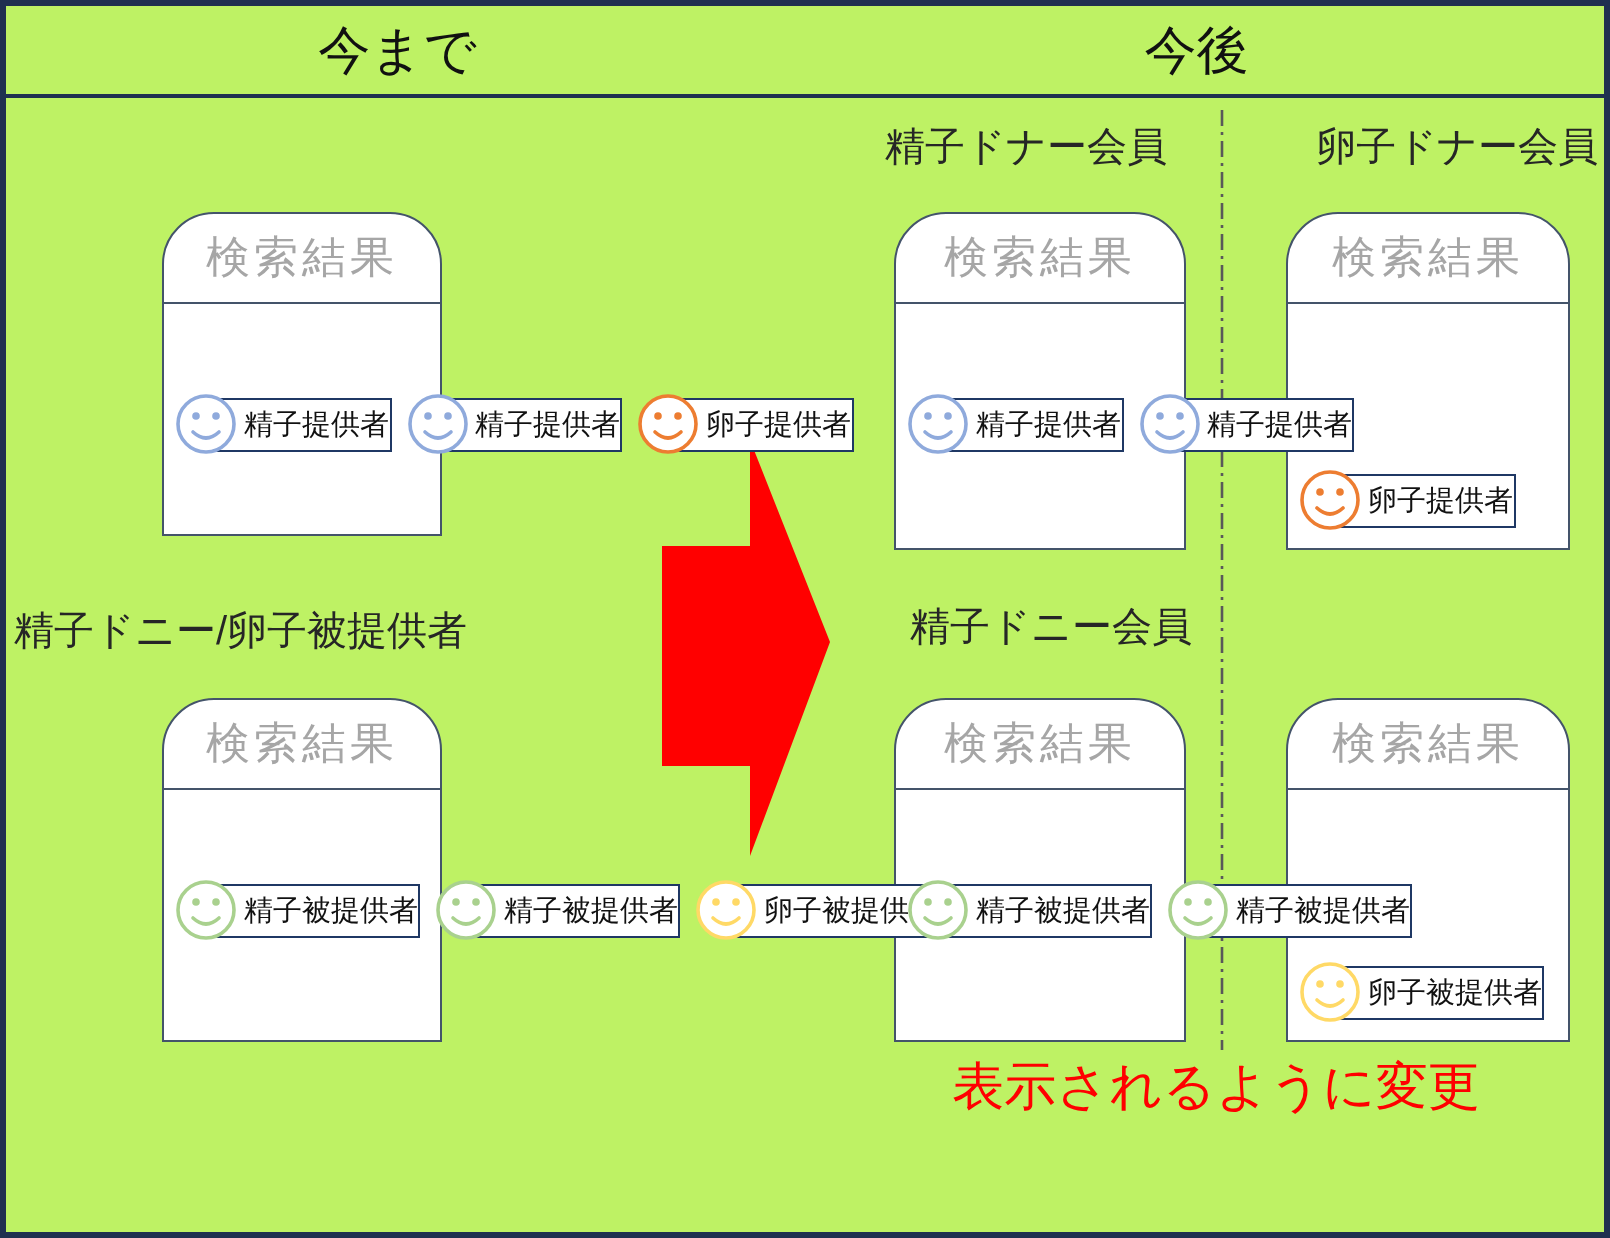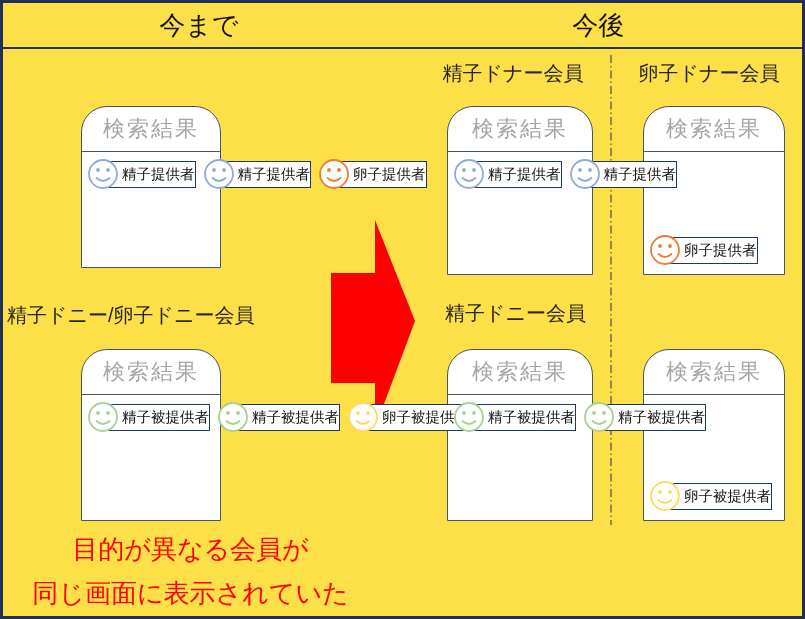--- a/index.html
+++ b/index.html
@@ -1,36 +1,36 @@
 <!DOCTYPE html>
 <html><head>
 <meta charset="utf-8">
 <style>
   html,body { margin:0; padding:0; background:#fff; }
   .frame {
     position:relative; width:805px; height:619px; box-sizing:border-box;
-    background:#fde047; border:3px solid #1f3050; overflow:hidden;
+    background:#bef264; border:3px solid #1f3050; overflow:hidden;
     font-family:"Liberation Sans","DejaVu Sans",sans-serif; color:#1a1a1a;
   }
   .header-row {
     position:absolute; left:0; top:0; right:0; height:44px;
     border-bottom:2px solid #1f3050; display:flex;
   }
   .header-cell { display:flex; align-items:center; justify-content:center;
     font-size:26px; color:#111; }
   .header-cell.left  { width:49%; }
   .header-cell.right { width:51%; }
 
   .section-label { position:absolute; font-size:20px; color:#262626; white-space:nowrap; }
   .section-label.centered { text-align:center; }
 
   .screen {
     position:absolute; box-sizing:border-box; background:#fff;
     border:1.6px solid #44546a; border-radius:26px 26px 0 0;
-    display:flex; flex-direction:column;
+    display:flex; flex-direction:column;gap:38px;
   }
   .screen-header {
     flex:0 0 44px; display:flex; align-items:center; justify-content:center;
     border-bottom:1.6px solid #44546a; color:#a6a6a6; font-size:22px; letter-spacing:2px;
   }
   .screen-body {
     flex:1; display:flex; gap:7px;
     padding:6px 6px 8px 5px; min-height:0;
   }
   .result-item { position:relative; height:32px; flex:0 0 32px; display:flex; align-items:center; }
@@ -90,21 +90,21 @@
             <circle cx="16" cy="16" r="14" fill="#fff" stroke="currentColor" stroke-width="1.8"></circle>
             <circle cx="11" cy="12" r="1.9" fill="currentColor"></circle>
             <circle cx="21" cy="12" r="1.9" fill="currentColor"></circle>
             <path d="M9.5 20 q6.5 6 13 0" fill="none" stroke="currentColor" stroke-width="1.8" stroke-linecap="round"></path>
           </svg>
         <div class="item-box">卵子提供者</div>
       </div>
     </div>
   </div>
 
-  <div class="section-label" style="left:4px; top:299px;">精子ドニー/卵子ドニー会員</div>
+  <div class="section-label" style="left:4px; top:299px;">精子ドニー/卵子被提供者</div>
 
   <div class="screen" style="left:78px; top:346px; width:140px; height:172px;">
     <div class="screen-header">検索結果</div>
     <div class="screen-body">
       <div class="result-item">
         <svg class="smiley c-green" viewBox="0 0 32 32">
             <circle cx="16" cy="16" r="14" fill="#fff" stroke="currentColor" stroke-width="1.8"></circle>
             <circle cx="11" cy="12" r="1.9" fill="currentColor"></circle>
             <circle cx="21" cy="12" r="1.9" fill="currentColor"></circle>
             <path d="M9.5 20 q6.5 6 13 0" fill="none" stroke="currentColor" stroke-width="1.8" stroke-linecap="round"></path>
@@ -125,35 +125,31 @@
             <circle cx="16" cy="16" r="14" fill="#fff" stroke="currentColor" stroke-width="1.8"></circle>
             <circle cx="11" cy="12" r="1.9" fill="currentColor"></circle>
             <circle cx="21" cy="12" r="1.9" fill="currentColor"></circle>
             <path d="M9.5 20 q6.5 6 13 0" fill="none" stroke="currentColor" stroke-width="1.8" stroke-linecap="round"></path>
           </svg>
         <div class="item-box">卵子被提供者</div>
       </div>
     </div>
   </div>
 
-  <div class="caption" style="left:0px; top:524px; width:375px;">
-    <div>目的が異なる会員が</div>
-    <div>同じ画面に表示されていた</div>
-  </div>
 
   <svg class="arrow-svg" style="left:326px; top:215px;" width="88" height="212" viewBox="0 0 88 212">
     <polygon points="2,55 46,55 46,2 86,103 46,210 46,165 2,165" fill="#ff0000"></polygon>
   </svg>
 
   <svg class="divider-svg" style="left:603px; top:52px;" width="10" height="470" viewBox="0 0 10 470">
     <line x1="5" y1="0" x2="5" y2="470" stroke="#595959" stroke-width="1.3" stroke-dasharray="8 3 1.5 3"></line>
   </svg>
 
   <div class="section-label centered" style="left:425px; top:57px; width:170px;">精子ドナー会員</div>
-  <div class="section-label centered" style="left:616px; top:57px; width:180px;">卵子ドナー会員</div>
+  <div class="section-label centered" style="left:616px; top:57px; width:180px;text-align:right;">卵子ドナー会員</div>
 
   <div class="screen" style="left:444px; top:103px; width:146px; height:169px;">
     <div class="screen-header">検索結果</div>
     <div class="screen-body">
       <div class="result-item">
         <svg class="smiley c-blue" viewBox="0 0 32 32">
             <circle cx="16" cy="16" r="14" fill="#fff" stroke="currentColor" stroke-width="1.8"></circle>
             <circle cx="11" cy="12" r="1.9" fill="currentColor"></circle>
             <circle cx="21" cy="12" r="1.9" fill="currentColor"></circle>
             <path d="M9.5 20 q6.5 6 13 0" fill="none" stroke="currentColor" stroke-width="1.8" stroke-linecap="round"></path>
@@ -180,21 +176,21 @@
             <circle cx="16" cy="16" r="14" fill="#fff" stroke="currentColor" stroke-width="1.8"></circle>
             <circle cx="11" cy="12" r="1.9" fill="currentColor"></circle>
             <circle cx="21" cy="12" r="1.9" fill="currentColor"></circle>
             <path d="M9.5 20 q6.5 6 13 0" fill="none" stroke="currentColor" stroke-width="1.8" stroke-linecap="round"></path>
           </svg>
         <div class="item-box">卵子提供者</div>
       </div>
     </div>
   </div>
 
-  <div class="section-label centered" style="left:425px; top:297px; width:175px;">精子ドニー会員</div>
+  <div class="section-label centered" style="left:435px; top:297px; width:175px;">精子ドニー会員</div>
 
   <div class="screen" style="left:444px; top:346px; width:146px; height:172px;">
     <div class="screen-header">検索結果</div>
     <div class="screen-body">
       <div class="result-item">
         <svg class="smiley c-green" viewBox="0 0 32 32">
             <circle cx="16" cy="16" r="14" fill="#fff" stroke="currentColor" stroke-width="1.8"></circle>
             <circle cx="11" cy="12" r="1.9" fill="currentColor"></circle>
             <circle cx="21" cy="12" r="1.9" fill="currentColor"></circle>
             <path d="M9.5 20 q6.5 6 13 0" fill="none" stroke="currentColor" stroke-width="1.8" stroke-linecap="round"></path>
@@ -222,15 +218,16 @@
             <circle cx="11" cy="12" r="1.9" fill="currentColor"></circle>
             <circle cx="21" cy="12" r="1.9" fill="currentColor"></circle>
             <path d="M9.5 20 q6.5 6 13 0" fill="none" stroke="currentColor" stroke-width="1.8" stroke-linecap="round"></path>
           </svg>
         <div class="item-box">卵子被提供者</div>
       </div>
     </div>
   </div>
 
   <div class="caption" style="left:420px; top:518px; width:370px;">
+    <div>表示されるように変更</div>
   </div>
 
 </div>
 
 </body></html>

